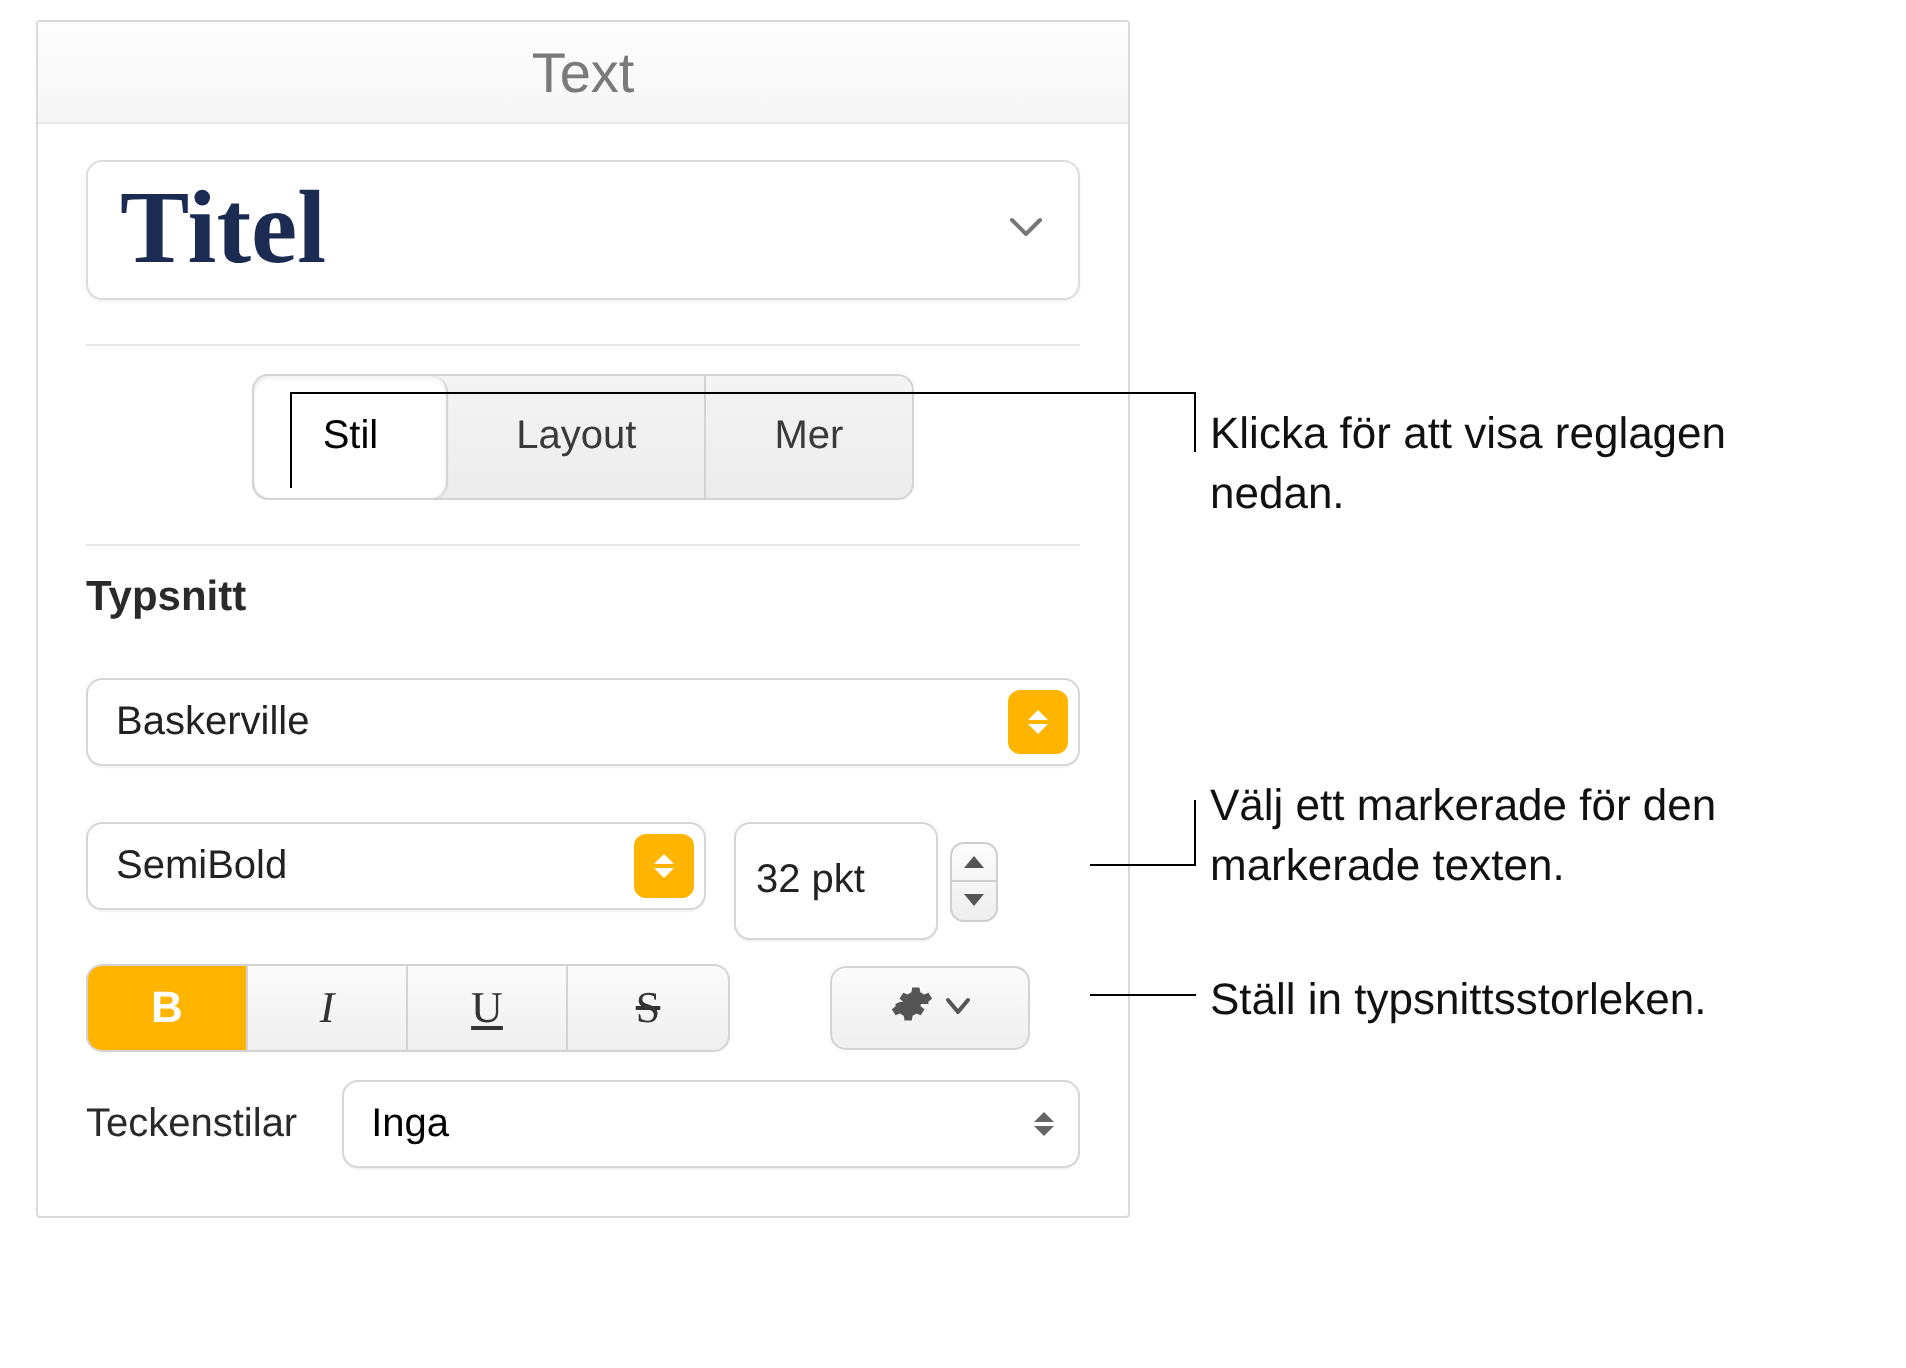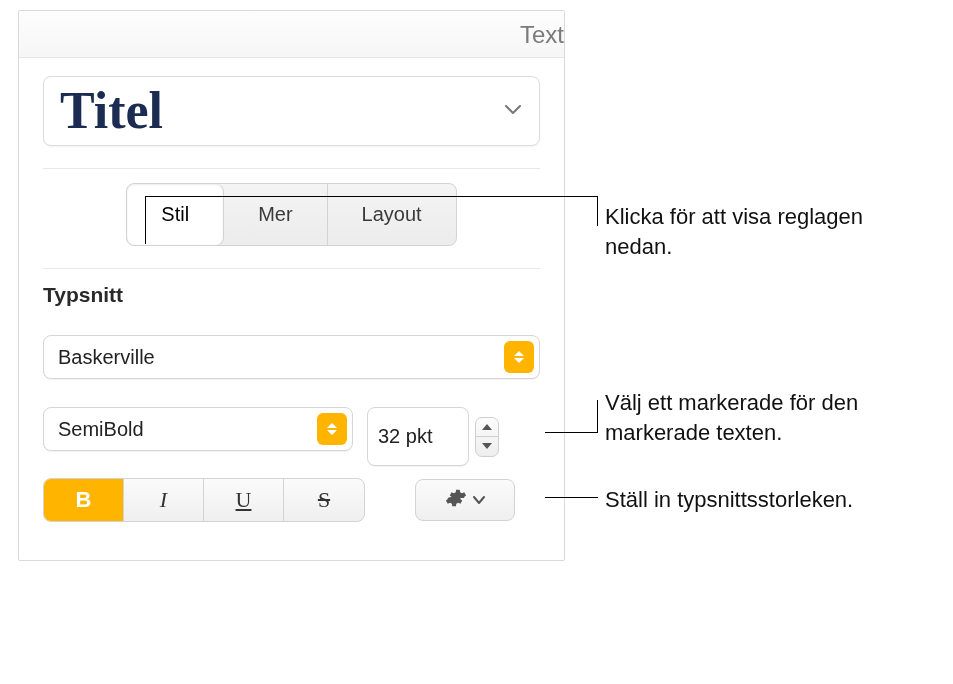--- a/index.html
+++ b/index.html
@@ -14,22 +14,22 @@
   .panel {
     position: absolute;
     left: 18px;
     top: 10px;
     width: 547px;
     border: 1px solid #d9d9d9;
     border-radius: 2px;
     background: #fff;
   }
   .panel-header {
-    text-align: right;
-    font-size: 24px;
+    text-align: center;
+    font-size: 28px;
     color: #7a7a7a;
     padding: 10px 0 8px 0;
     border-bottom: 1px solid #e7e7e7;
     background: linear-gradient(#fdfdfd,#f6f6f6);
   }
   .panel-body {
     padding: 18px 24px 24px 24px;
   }
   .style-dropdown {
     width: 100%;
@@ -251,22 +251,22 @@
             <polyline points="3,4 10,11 17,4" fill="none" stroke="#777" stroke-width="2" stroke-linecap="round" stroke-linejoin="round"></polyline>
           </svg>
       </span>
     </div>
 
     <hr class="hr">
 
     <div class="seg-wrap">
       <div class="segmented">
         <div class="seg active">Stil</div>
+        <div class="seg">Layout</div>
         <div class="seg">Mer</div>
-        <div class="seg">Layout</div>
       </div>
     </div>
 
     <hr class="hr">
 
     <div class="section-label">Typsnitt</div>
 
     <div class="row">
       <div class="popup font-popup">
         <span>Baskerville</span>
@@ -314,20 +314,30 @@
             </svg>
         </span>
         <span>
           <svg width="12" height="10" viewBox="0 0 12 10">
               <polyline points="1,2 6,8 11,2" fill="none" stroke="#555" stroke-width="2" stroke-linecap="round" stroke-linejoin="round"></polyline>
             </svg>
         </span>
       </div>
     </div>
 
+    <div class="char-row">
+      <span class="char-label">Teckenstilar</span>
+      <div class="plain-popup">
+        <span>Inga</span>
+        <span class="chevs">
+          <span class="tri up"></span>
+            <span class="tri down"></span>
+        </span>
+      </div>
+    </div>
 
   </div>
 </div>
 
 <div class="callouts">
   <div class="callout" style="left:40px; top:202px; width:300px;">Klicka för att visa reglagen nedan.</div>
   <div class="callout" style="left:40px; top:388px; width:320px;">Välj ett markerade för den markerade texten.</div>
   <div class="callout" style="left:40px; top:485px; width:340px;">Ställ in typsnittsstorleken.</div>
 </div>
 

